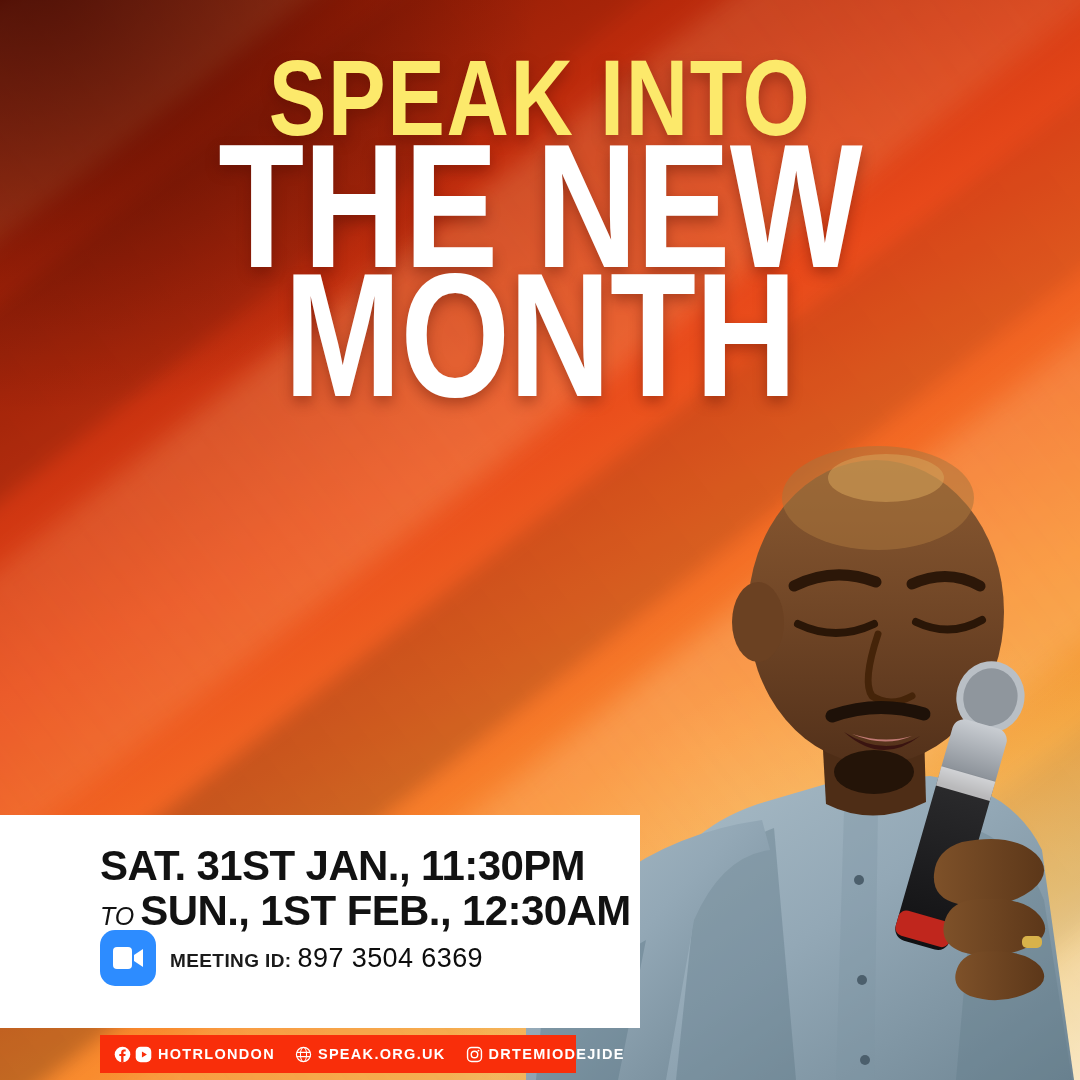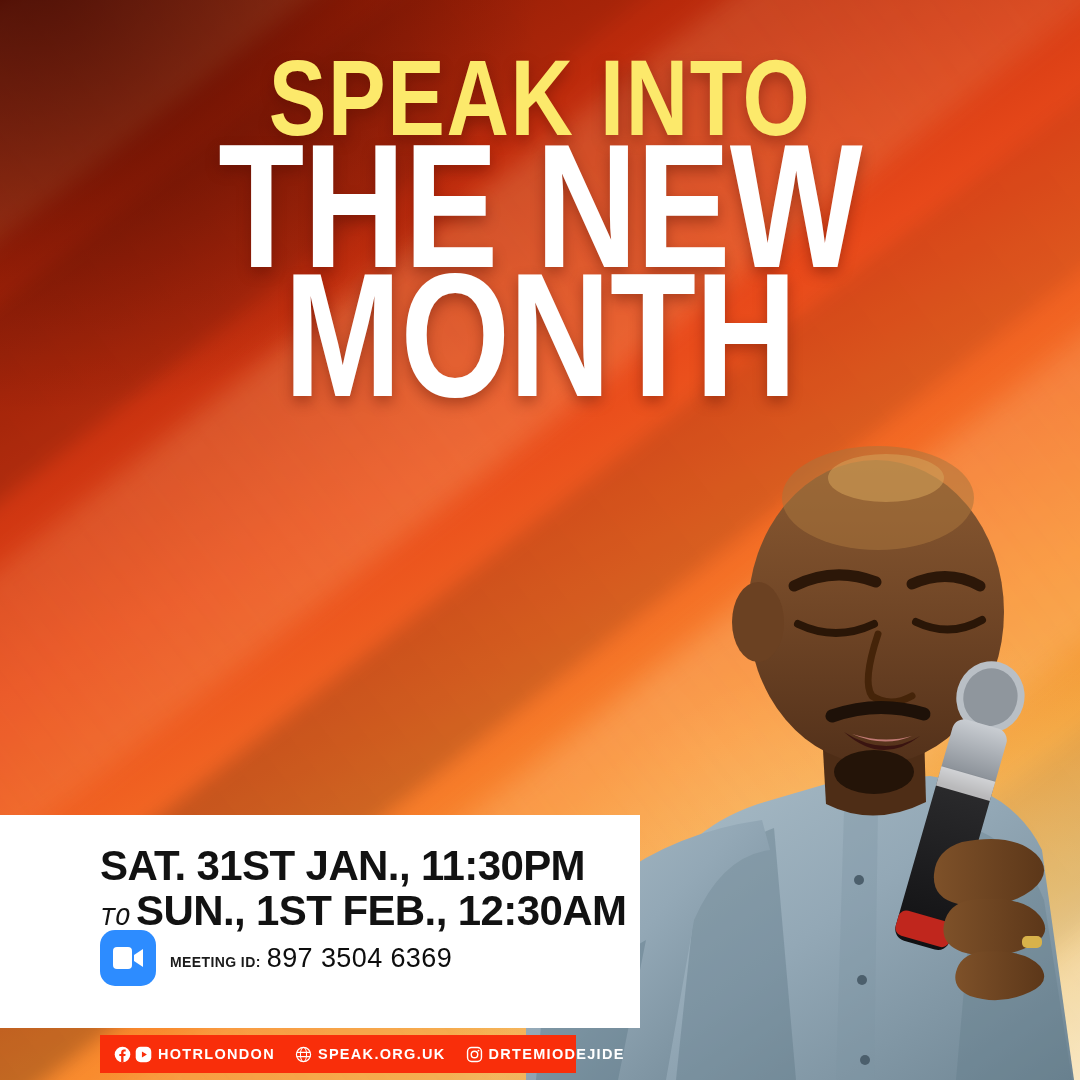--- a/index.html
+++ b/index.html
@@ -75,28 +75,28 @@
   .person svg{width:100%;height:100%;display:block;}
 
   
   .info-panel{
     position:absolute;left:0;top:815px;width:640px;height:213px;
     background:#FFFFFF;z-index:8;
   }
   .date-block{position:absolute;left:100px;top:845px;z-index:9;color:#121212;}
   .date-l1{font-size:42px;font-weight:700;letter-spacing:-.6px;line-height:1.02;white-space:nowrap;}
   .date-l2{font-size:42px;font-weight:700;letter-spacing:-.6px;line-height:1.02;white-space:nowrap;margin-top:2px;}
-  .to-word{font-size:25px;font-style:italic;font-weight:500;letter-spacing:0;margin-right:6px;font-family:Liberation Mono, monospace;}
+  .to-word{font-size:25px;font-style:italic;font-weight:500;letter-spacing:0;margin-right:6px;}
 
   .zoom-row{position:absolute;left:100px;top:930px;z-index:9;display:flex;align-items:center;gap:14px;}
   .zoom-icon{width:56px;height:56px;border-radius:15px;background:#2D8CFF;display:flex;align-items:center;justify-content:center;flex:0 0 auto;}
   .zoom-icon svg{width:34px;height:24px;display:block;}
   .zoom-lines{display:flex;flex-direction:column;gap:1px;color:#111;}
   .zline{display:flex;align-items:baseline;white-space:nowrap;}
-  .zlabel{font-size:14px;font-weight:600;letter-spacing:.4px;color:#1b1b1b;}
+  .zlabel{font-size:19px;font-weight:600;letter-spacing:.4px;color:#1b1b1b;}
   .zval{font-size:27px;font-weight:500;letter-spacing:.4px;margin-left:6px;color:#0d0d0d;}
   .zval.url{font-size:20px;letter-spacing:.6px;}
 
   
   .social-bar{
     position:absolute;left:100px;top:1007px;width:476px;height:38px;
     background:#F92E0A;z-index:10;
     display:flex;align-items:center;gap:10px;padding:0 14px;margin-top:28px;
   }
   .soc-group{display:flex;align-items:center;gap:6px;}

